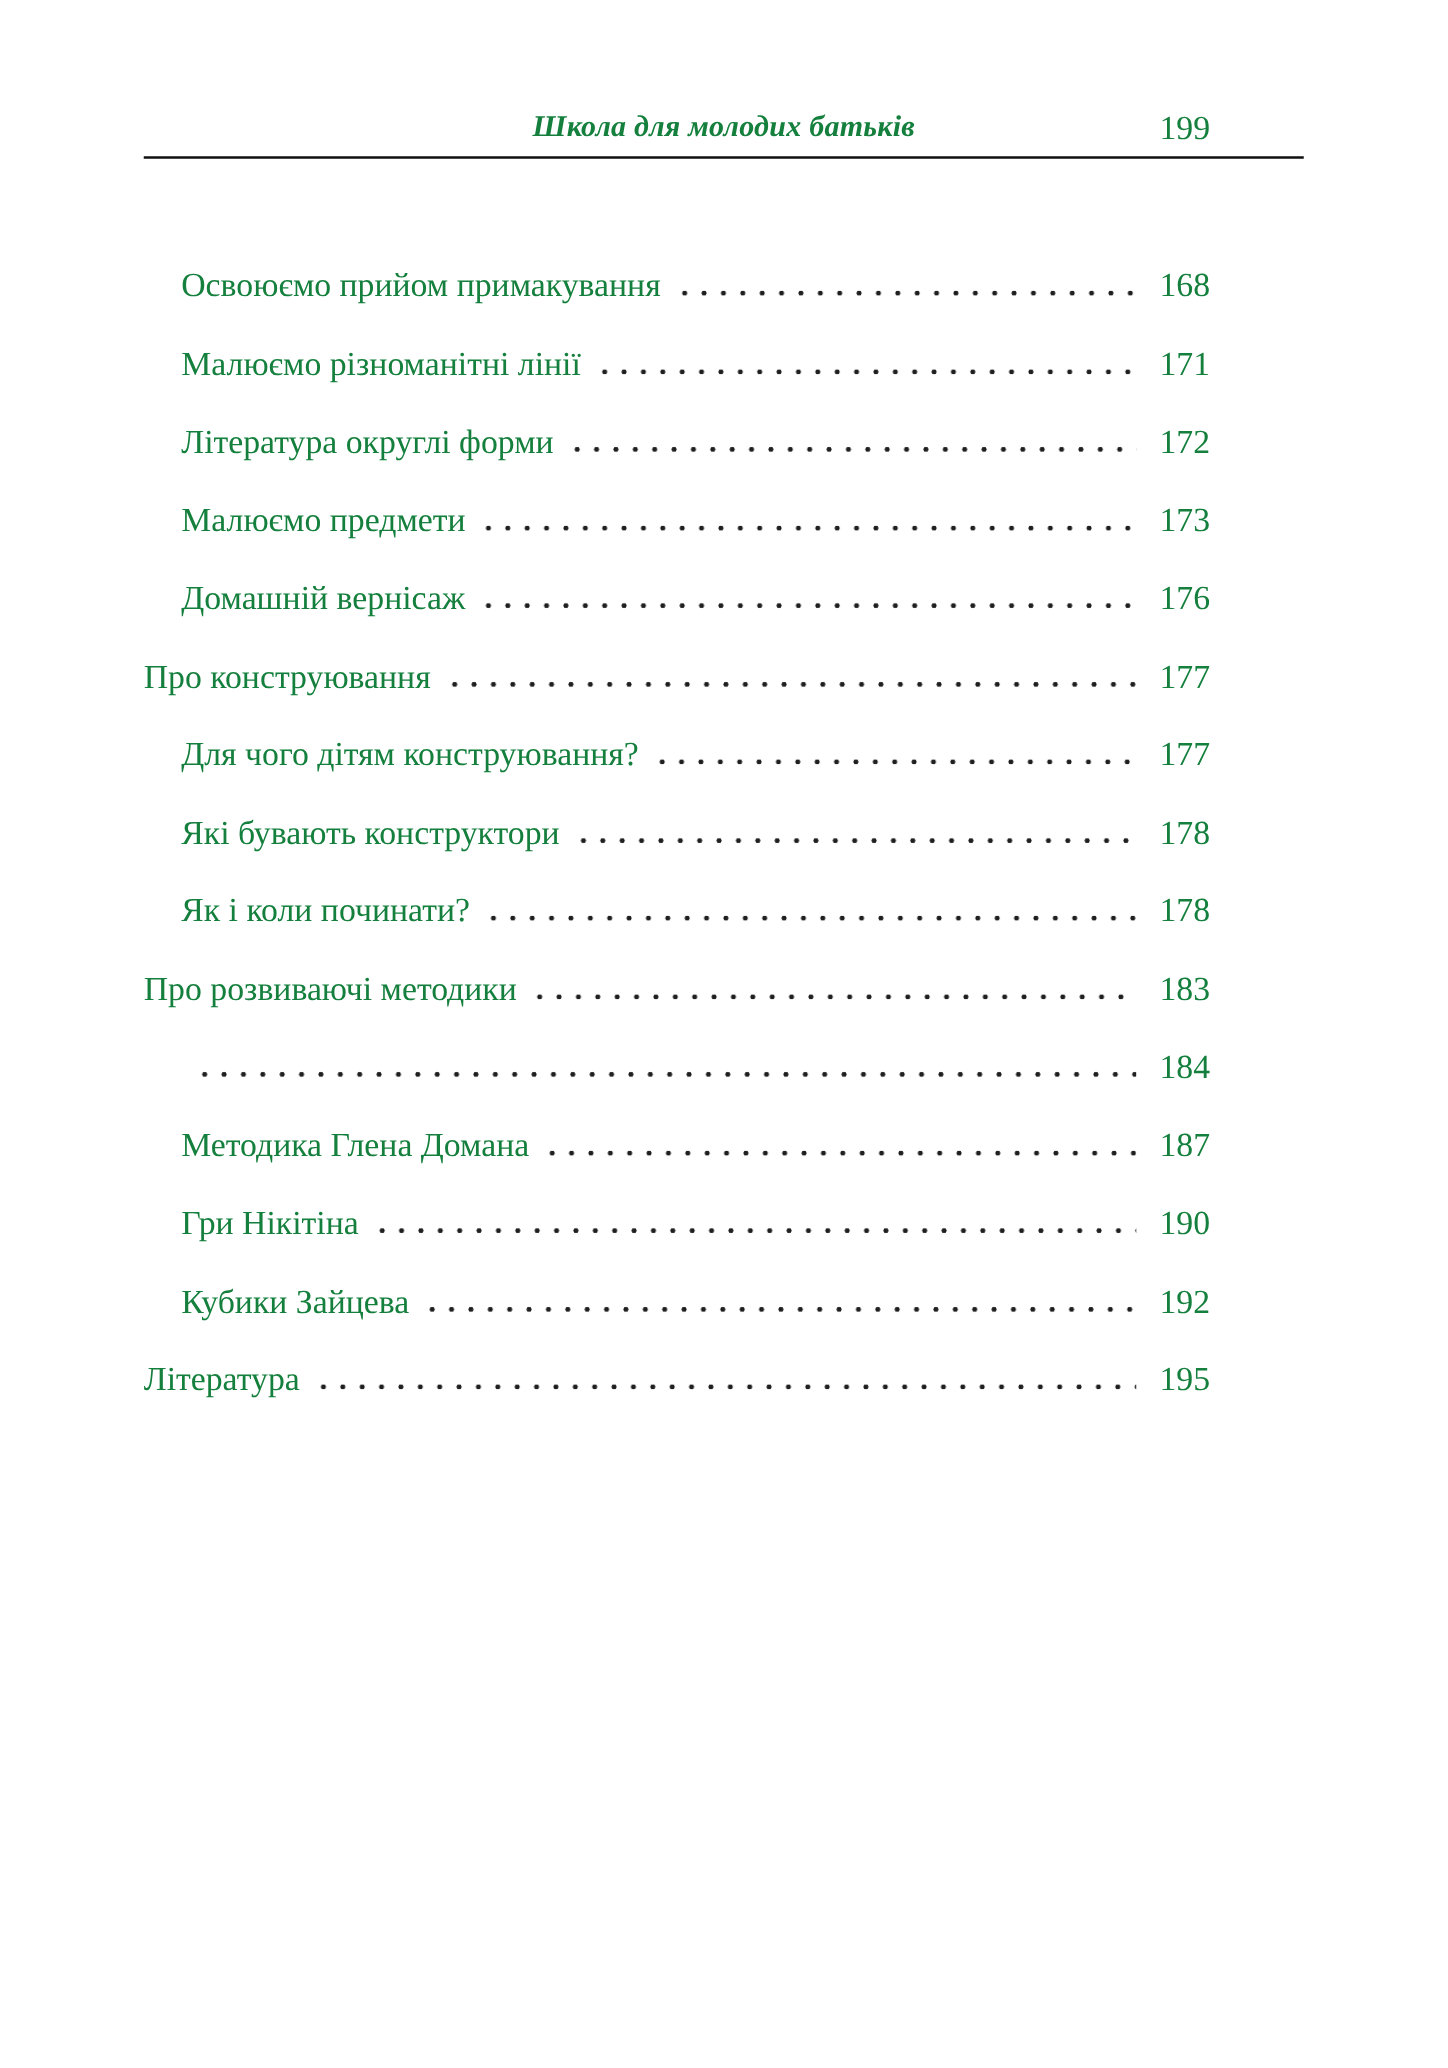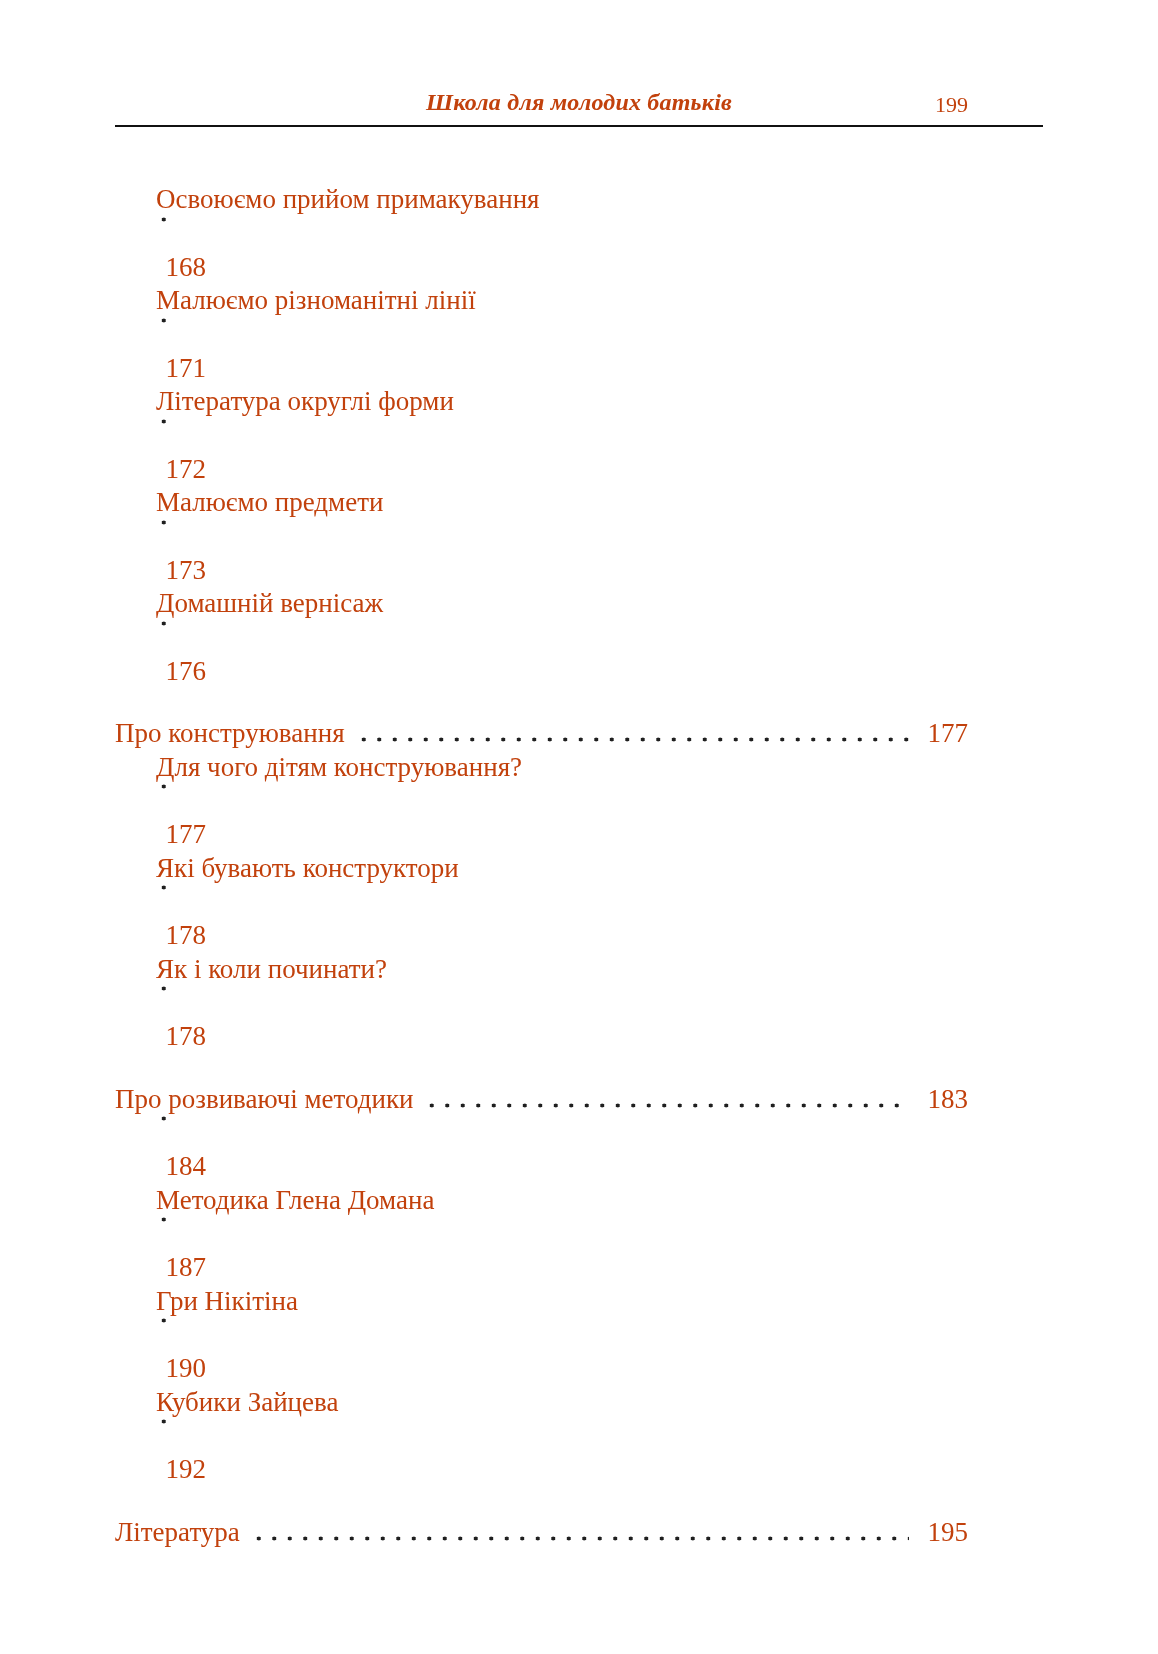--- a/index.html
+++ b/index.html
@@ -6,21 +6,21 @@
     margin: 0;
     padding: 0;
     background: #ffffff;
   }
   .page {
     position: relative;
     width: 1158px;
     height: 1654px;
     background: #ffffff;
     font-family: "Liberation Serif", "DejaVu Serif", serif;
-    color: #c2410c;
+    color: #15803d;
     overflow: hidden;
     box-sizing: border-box;
   }
   .content {
     margin: 0 115px;
     width: 928px;
   }
   
   .running-head {
     position: relative;
@@ -37,37 +37,37 @@
     text-align: center;
     font-size: 24px;
     font-weight: bold;
     font-style: italic;
     letter-spacing: 0.2px;
   }
   .folio {
     position: absolute;
     right: 75px;
     bottom: 7px;
-    font-size: 22px;
+    font-size: 27px;
     font-weight: normal;
     font-style: normal;
   }
   
   .toc {
     margin-top: 56px;
     padding-right: 75px;
   }
   .toc-row {
     display: flex;
     align-items: baseline;
     font-size: 27px;
     line-height: 33.5px;
     white-space: nowrap;
   }
-  .toc-row.level1 { padding-left: 30px; flex-direction: column; }
+  .toc-row.level1 { padding-left: 30px; }
   .toc-title {
     flex: 0 0 auto;
   }
   .leader {
     flex: 1 1 auto;
     min-width: 20px;
     height: 5px;
     margin: 0 9px 0 11px;
     background-image: radial-gradient(circle, #1f1f1f 1.8px, rgba(0,0,0,0) 2.2px);
     background-size: 15.5px 5px;

